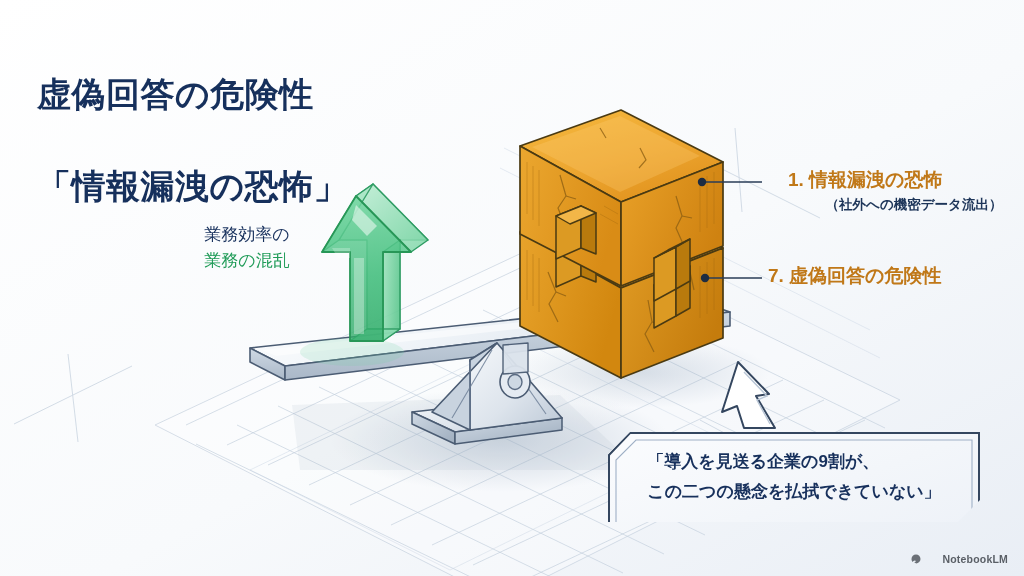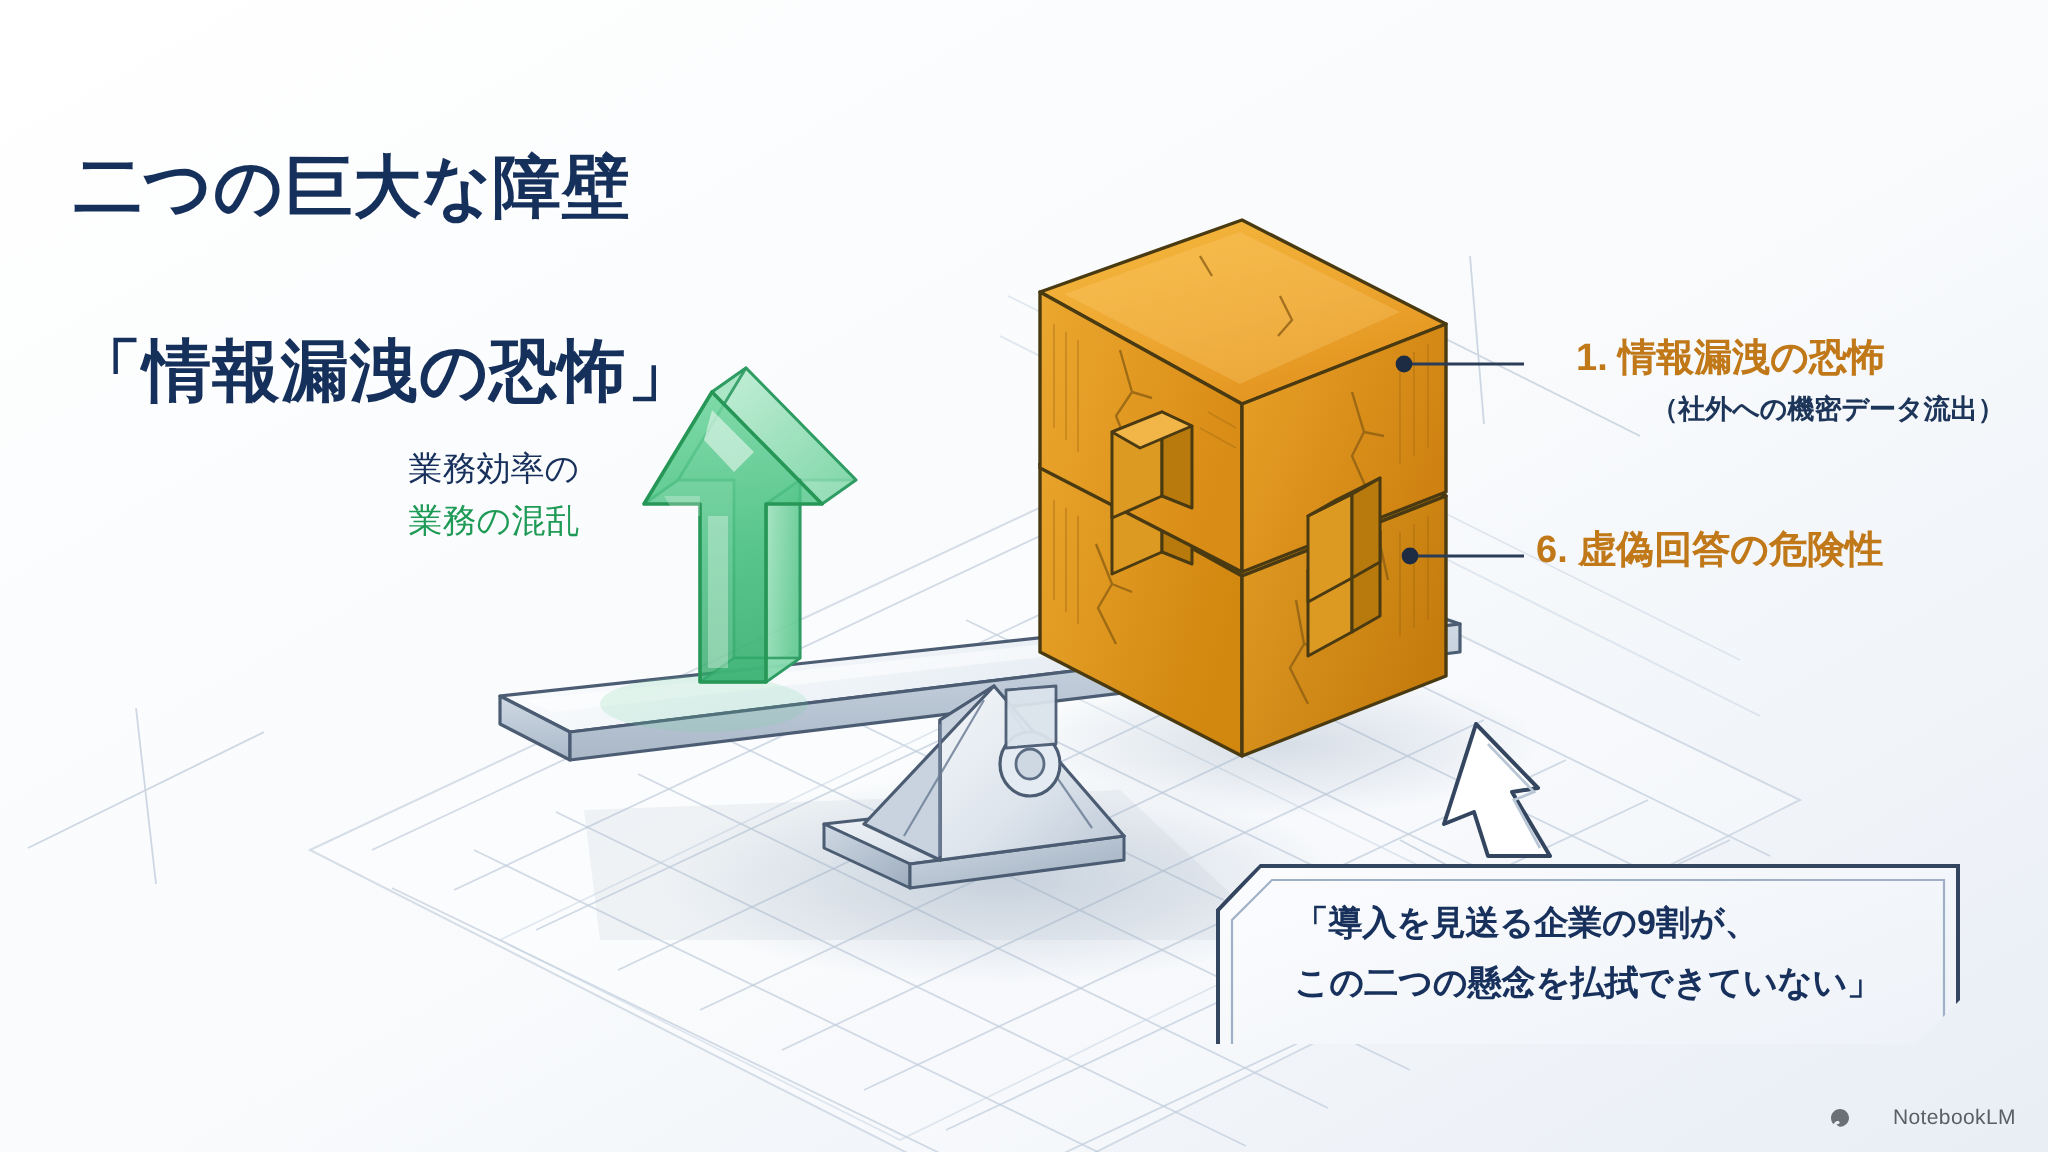--- a/index.html
+++ b/index.html
@@ -59,21 +59,21 @@
     clip-path:polygon(22px 0,100% 0,100% calc(100% - 22px),calc(100% - 22px) 100%,0 100%,0 22px);
     box-shadow:0 2px 6px rgba(30,60,110,.07);
   }
   #quote-text{position:relative;z-index:3;text-align:left;white-space:pre-line;padding:0 6px;}
   .qbox-frame{position:absolute;inset:0;pointer-events:none;z-index:2;}
 
   
   #logo{
     position:absolute;right:16px;bottom:11px;
     display:flex;gap:20px;
-    color:#5a5f66;font-size:10.5px;font-weight:normal;letter-spacing:.2px;
+    color:#5a5f66;font-size:10.5px;font-weight:bold;letter-spacing:.2px;
   }
   #logo .mark{display:block;width:12px;height:12px;}
 
   svg{display:block;}
   .art{position:absolute;left:0;top:0;width:1024px;height:576px;pointer-events:none;}
 </style>
 </head>
 <body>
 
 <div id="slide">
@@ -342,36 +342,36 @@
     </g>
     <circle cx="705" cy="278" r="4.2" fill="#1d2c42"></circle>
 
     <g>
       <path d="M738,362 L769,394 L756,396 L775,428 L744,428 L737,406 L722,412 Z" fill="#ffffff" stroke="#34465f" stroke-width="2" stroke-linejoin="round"></path>
       <path d="M744,372 L767,396 L757,400 L770,424" fill="none" stroke="#b9c6d6" stroke-width="1.4"></path>
     </g>
   </svg>
 
   <div id="title">
-    <span class="ln">二つの巨大な障壁</span>
+    <span class="ln">虚偽回答の危険性</span>
     <span class="ln">「情報漏洩の恐怖」</span>
   </div>
 
   <div id="left-caption">
     <span class="l1">業務効率の</span>
     <span class="l2">業務の混乱</span>
   </div>
 
   <div class="anno" id="anno1">
     <div class="head">1. 情報漏洩の恐怖</div>
     <div class="sub">（社外への機密データ流出）</div>
   </div>
 
   <div class="anno" id="anno2">
-    <div class="head">6. 虚偽回答の危険性</div>
+    <div class="head">7. 虚偽回答の危険性</div>
   </div>
 
   <div id="quote-box">
     <svg class="qbox-frame" viewBox="0 0 372 106" preserveAspectRatio="none" xmlns="http://www.w3.org/2000/svg">
       <polygon points="22,1 371,1 371,83 349,105 1,105 1,23" fill="none" stroke="#34465f" stroke-width="2"></polygon>
       <polygon points="28,8 364,8 364,80 344,98 8,98 8,28" fill="none" stroke="#9fb0c6" stroke-width="1.1"></polygon>
     </svg>
     <div id="quote-text">「導入を見送る企業の9割が、
 この二つの懸念を払拭できていない」</div>
   </div>

